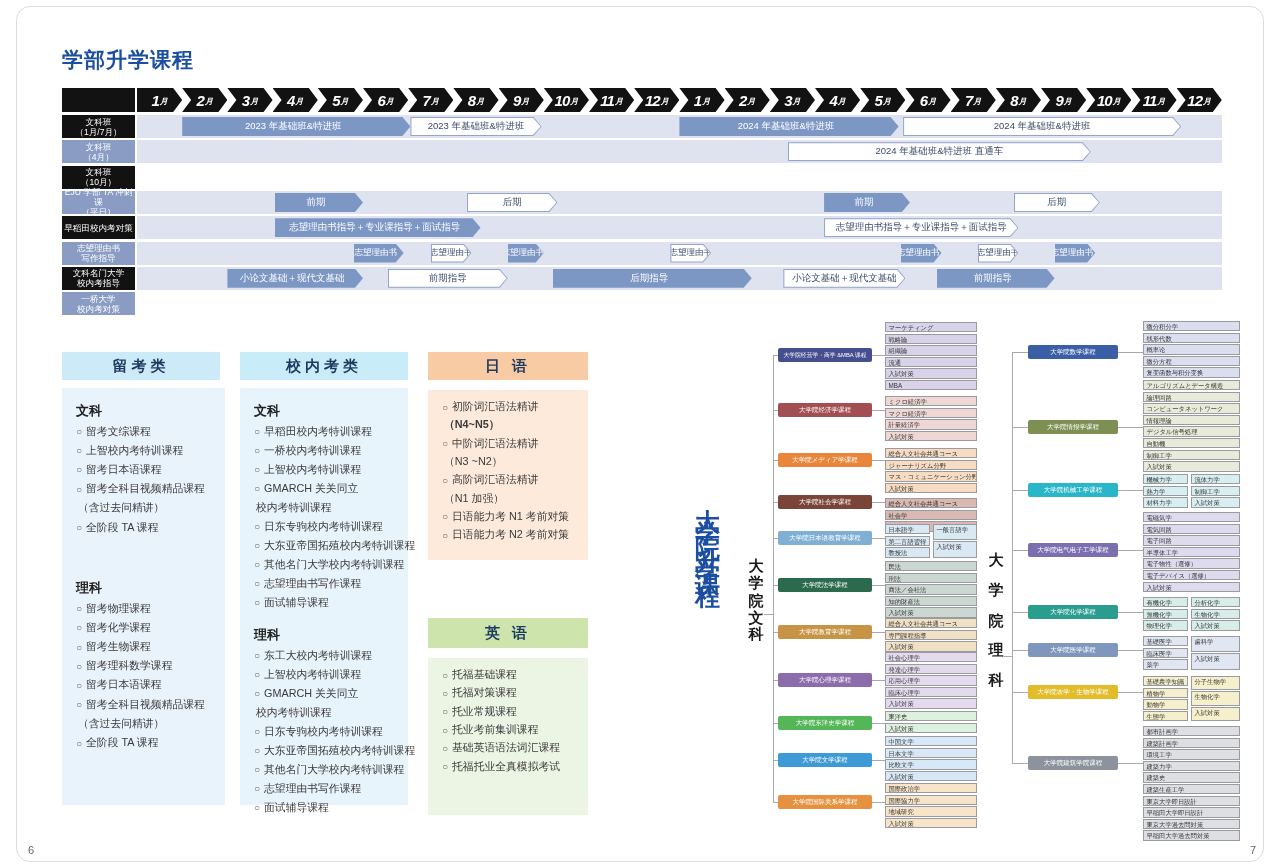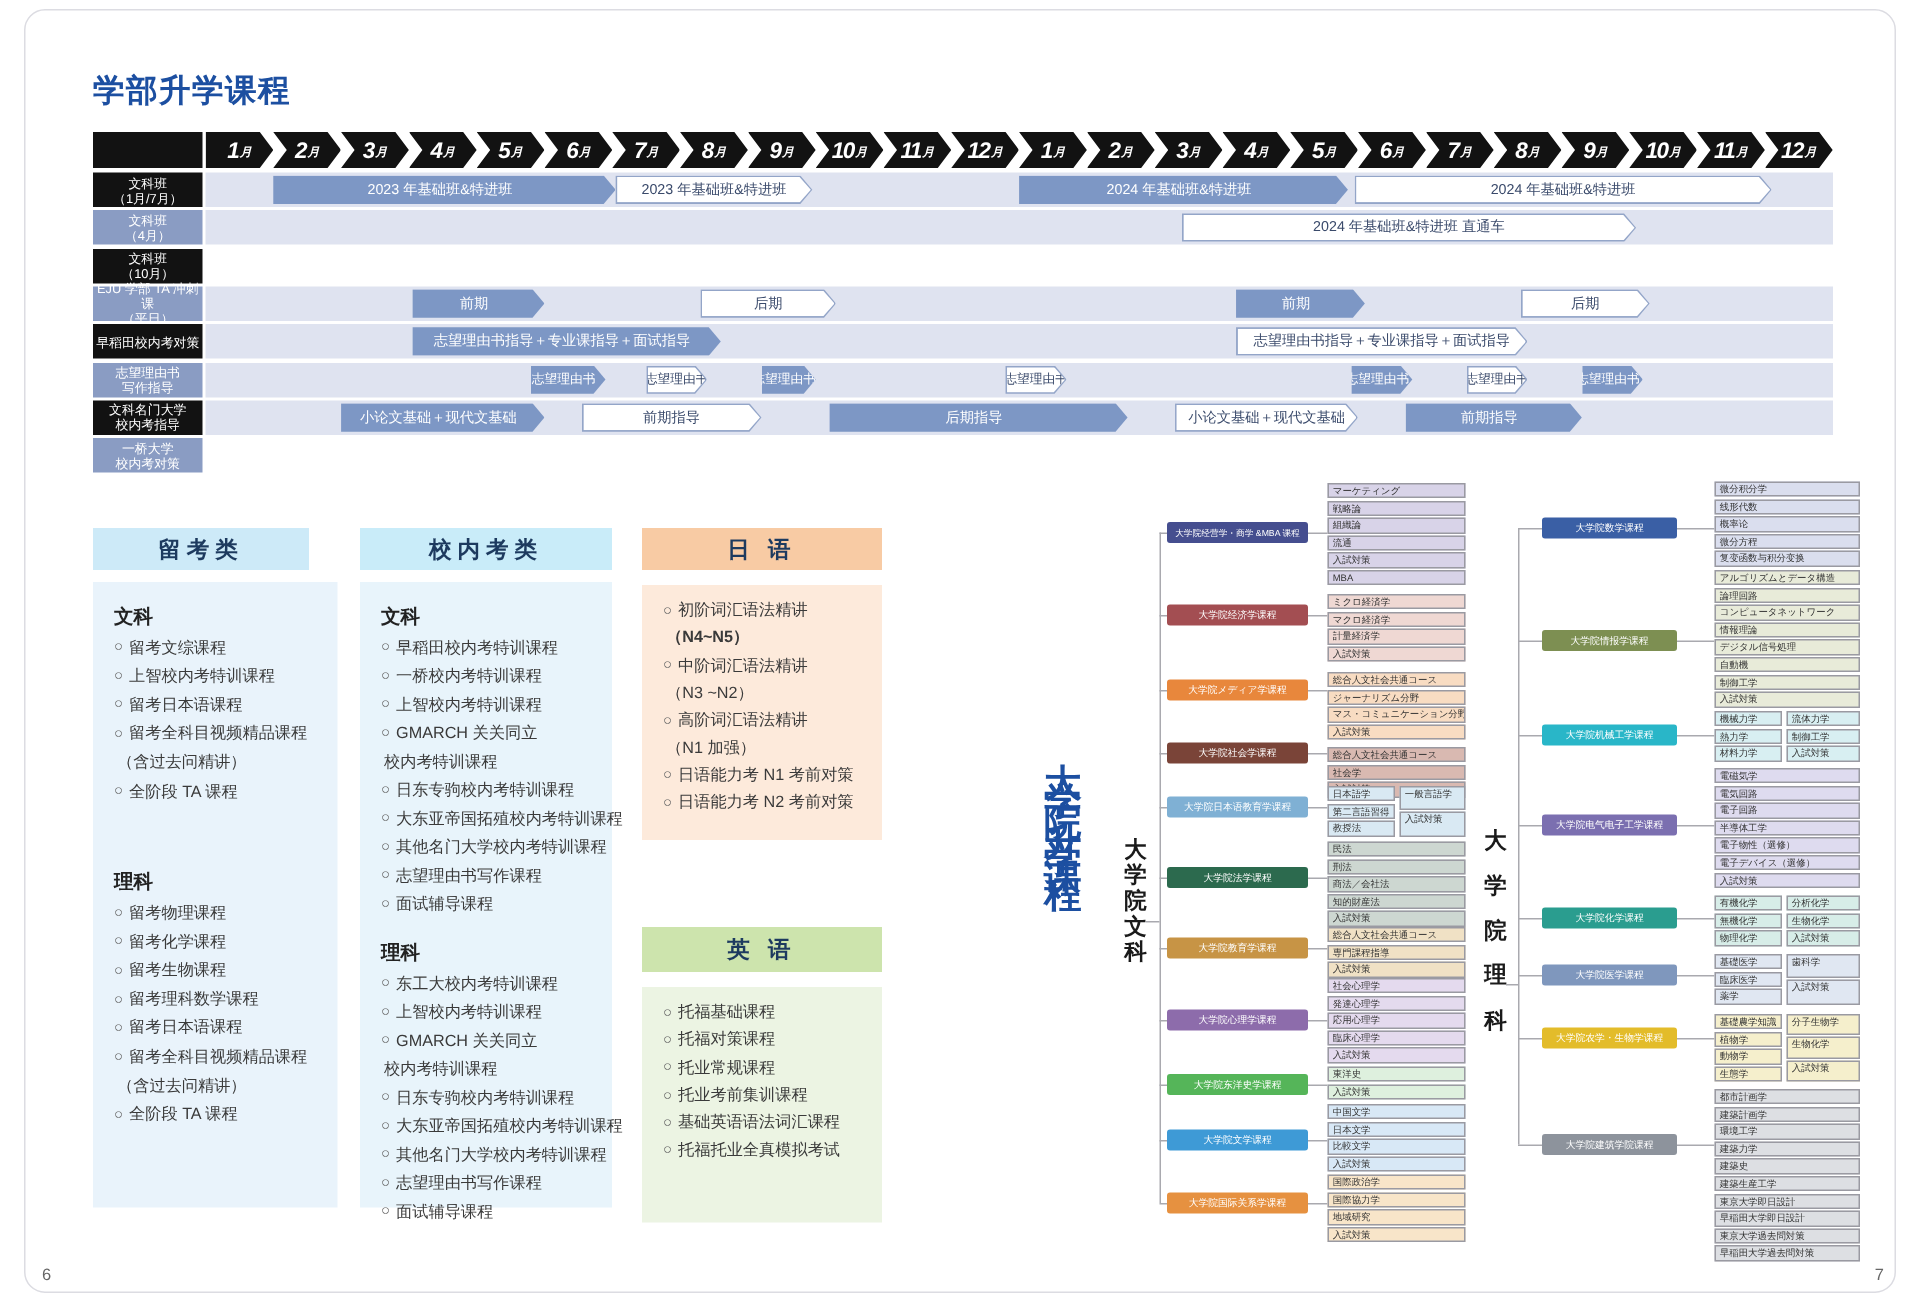--- a/index.html
+++ b/index.html
@@ -225,21 +225,21 @@
         <div class="inner">小论文基础＋现代文基础</div>
       </div>
       <div class="bar solid" style="left: 800.04px; width: 117.52px; padding-right: 6px; box-sizing: border-box;">前期指导</div>
     </div>
     <div class="rowlabel blue" style="top: 204.1px; height: 23px;">
       <div>一桥大学</div>
       <div>校内考对策</div>
     </div>
   </div>
 <div id="panels">
-    <div class="panel-head" style="left: 62px; top: 352px; width: 144px; height: 28px; background: rgb(205, 234, 248);">留考类</div>
+    <div class="panel-head" style="left: 62px; top: 352px; width: 158px; height: 28px; background: rgb(205, 234, 248);">留考类</div>
     <div class="panel-body" style="left: 62px; top: 388px; width: 163px; height: 417px; background: rgb(233, 243, 251);">
       <div class="sec-title">文科</div>
       <div class="item-line" style="height: 19.2px;">
         <span class="circ">○</span>
         <span>留考文综课程</span>
       </div>
       <div class="item-line" style="height: 19.2px;">
         <span class="circ">○</span>
         <span>上智校内考特训课程</span>
       </div>

